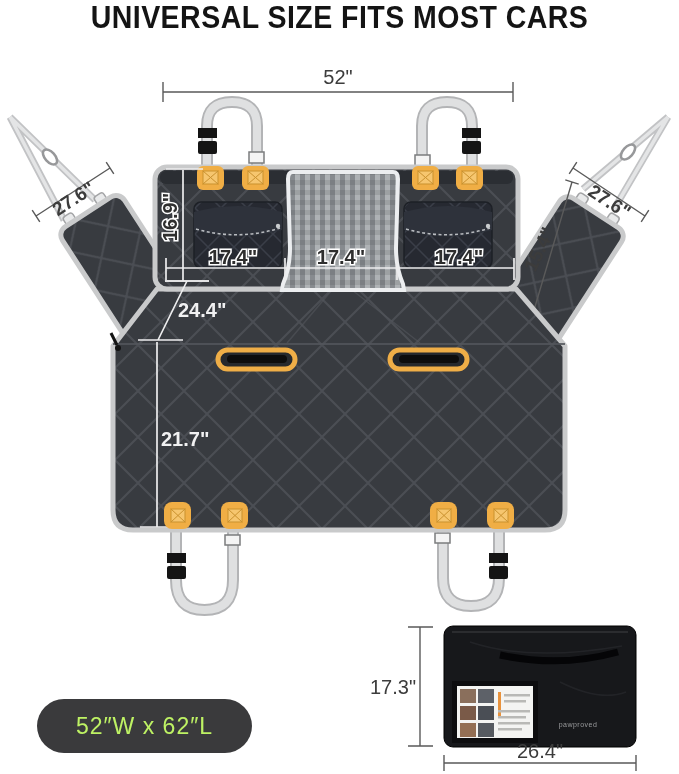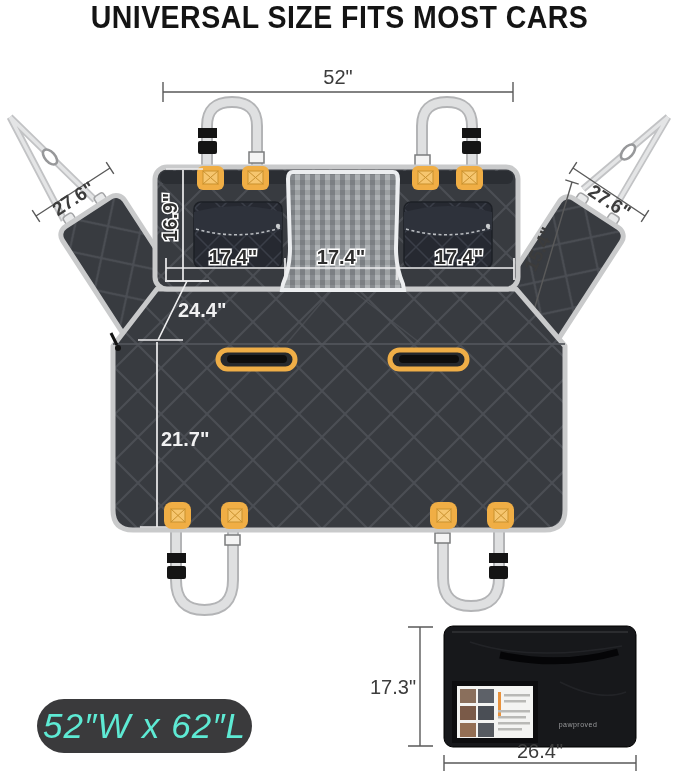--- a/index.html
+++ b/index.html
@@ -3,21 +3,21 @@
 <meta charset="utf-8">
 <style>
   html,body{margin:0;padding:0;background:#fff;}
   .canvas{position:relative;width:679px;height:774px;background:#fff;overflow:hidden;
           font-family:"Liberation Sans",sans-serif;}
   .title-wrap{position:absolute;top:0;left:0;right:0;text-align:center;}
   .title-text{display:inline-block;transform:scaleX(.92);transform-origin:center;
               font-weight:700;font-size:31px;letter-spacing:.5px;color:#141414;white-space:nowrap;}
   .size-badge{position:absolute;left:37px;top:699px;width:215px;height:54px;background:#3a3a3c;
               border-radius:28px;display:flex;align-items:center;justify-content:center;}
-  .size-badge span{color:#5eead4;font-size:35px;letter-spacing:1px;font-style:italic;}
+  .size-badge span{color:#bef264;font-size:23px;letter-spacing:1px;}
   svg{position:absolute;left:0;top:0;}
   .dimd{stroke:#5a5a5a;stroke-width:1.4;fill:none;}
   .diml{stroke:#ededee;stroke-width:1.7;fill:none;}
   .lbl-dark{font-family:"Liberation Sans",sans-serif;font-size:20px;fill:#3c3c3c;}
   .lbl-dim{font-family:"Liberation Sans",sans-serif;font-size:19px;font-weight:600;fill:#3c3c3c;}
   .lbl-halo{font-family:"Liberation Sans",sans-serif;font-size:20px;font-weight:700;fill:#2e2e2e;
             stroke:#ffffff;stroke-width:3px;paint-order:stroke;}
   .lbl-white{font-family:"Liberation Sans",sans-serif;font-size:20px;font-weight:700;fill:#f1f1f2;}
   .lbl-brand{font-family:"Liberation Sans",sans-serif;font-size:7px;fill:#9a9b9d;letter-spacing:.5px;}
   .strap-o{stroke:#b3b4b6;stroke-width:12;fill:none;}

